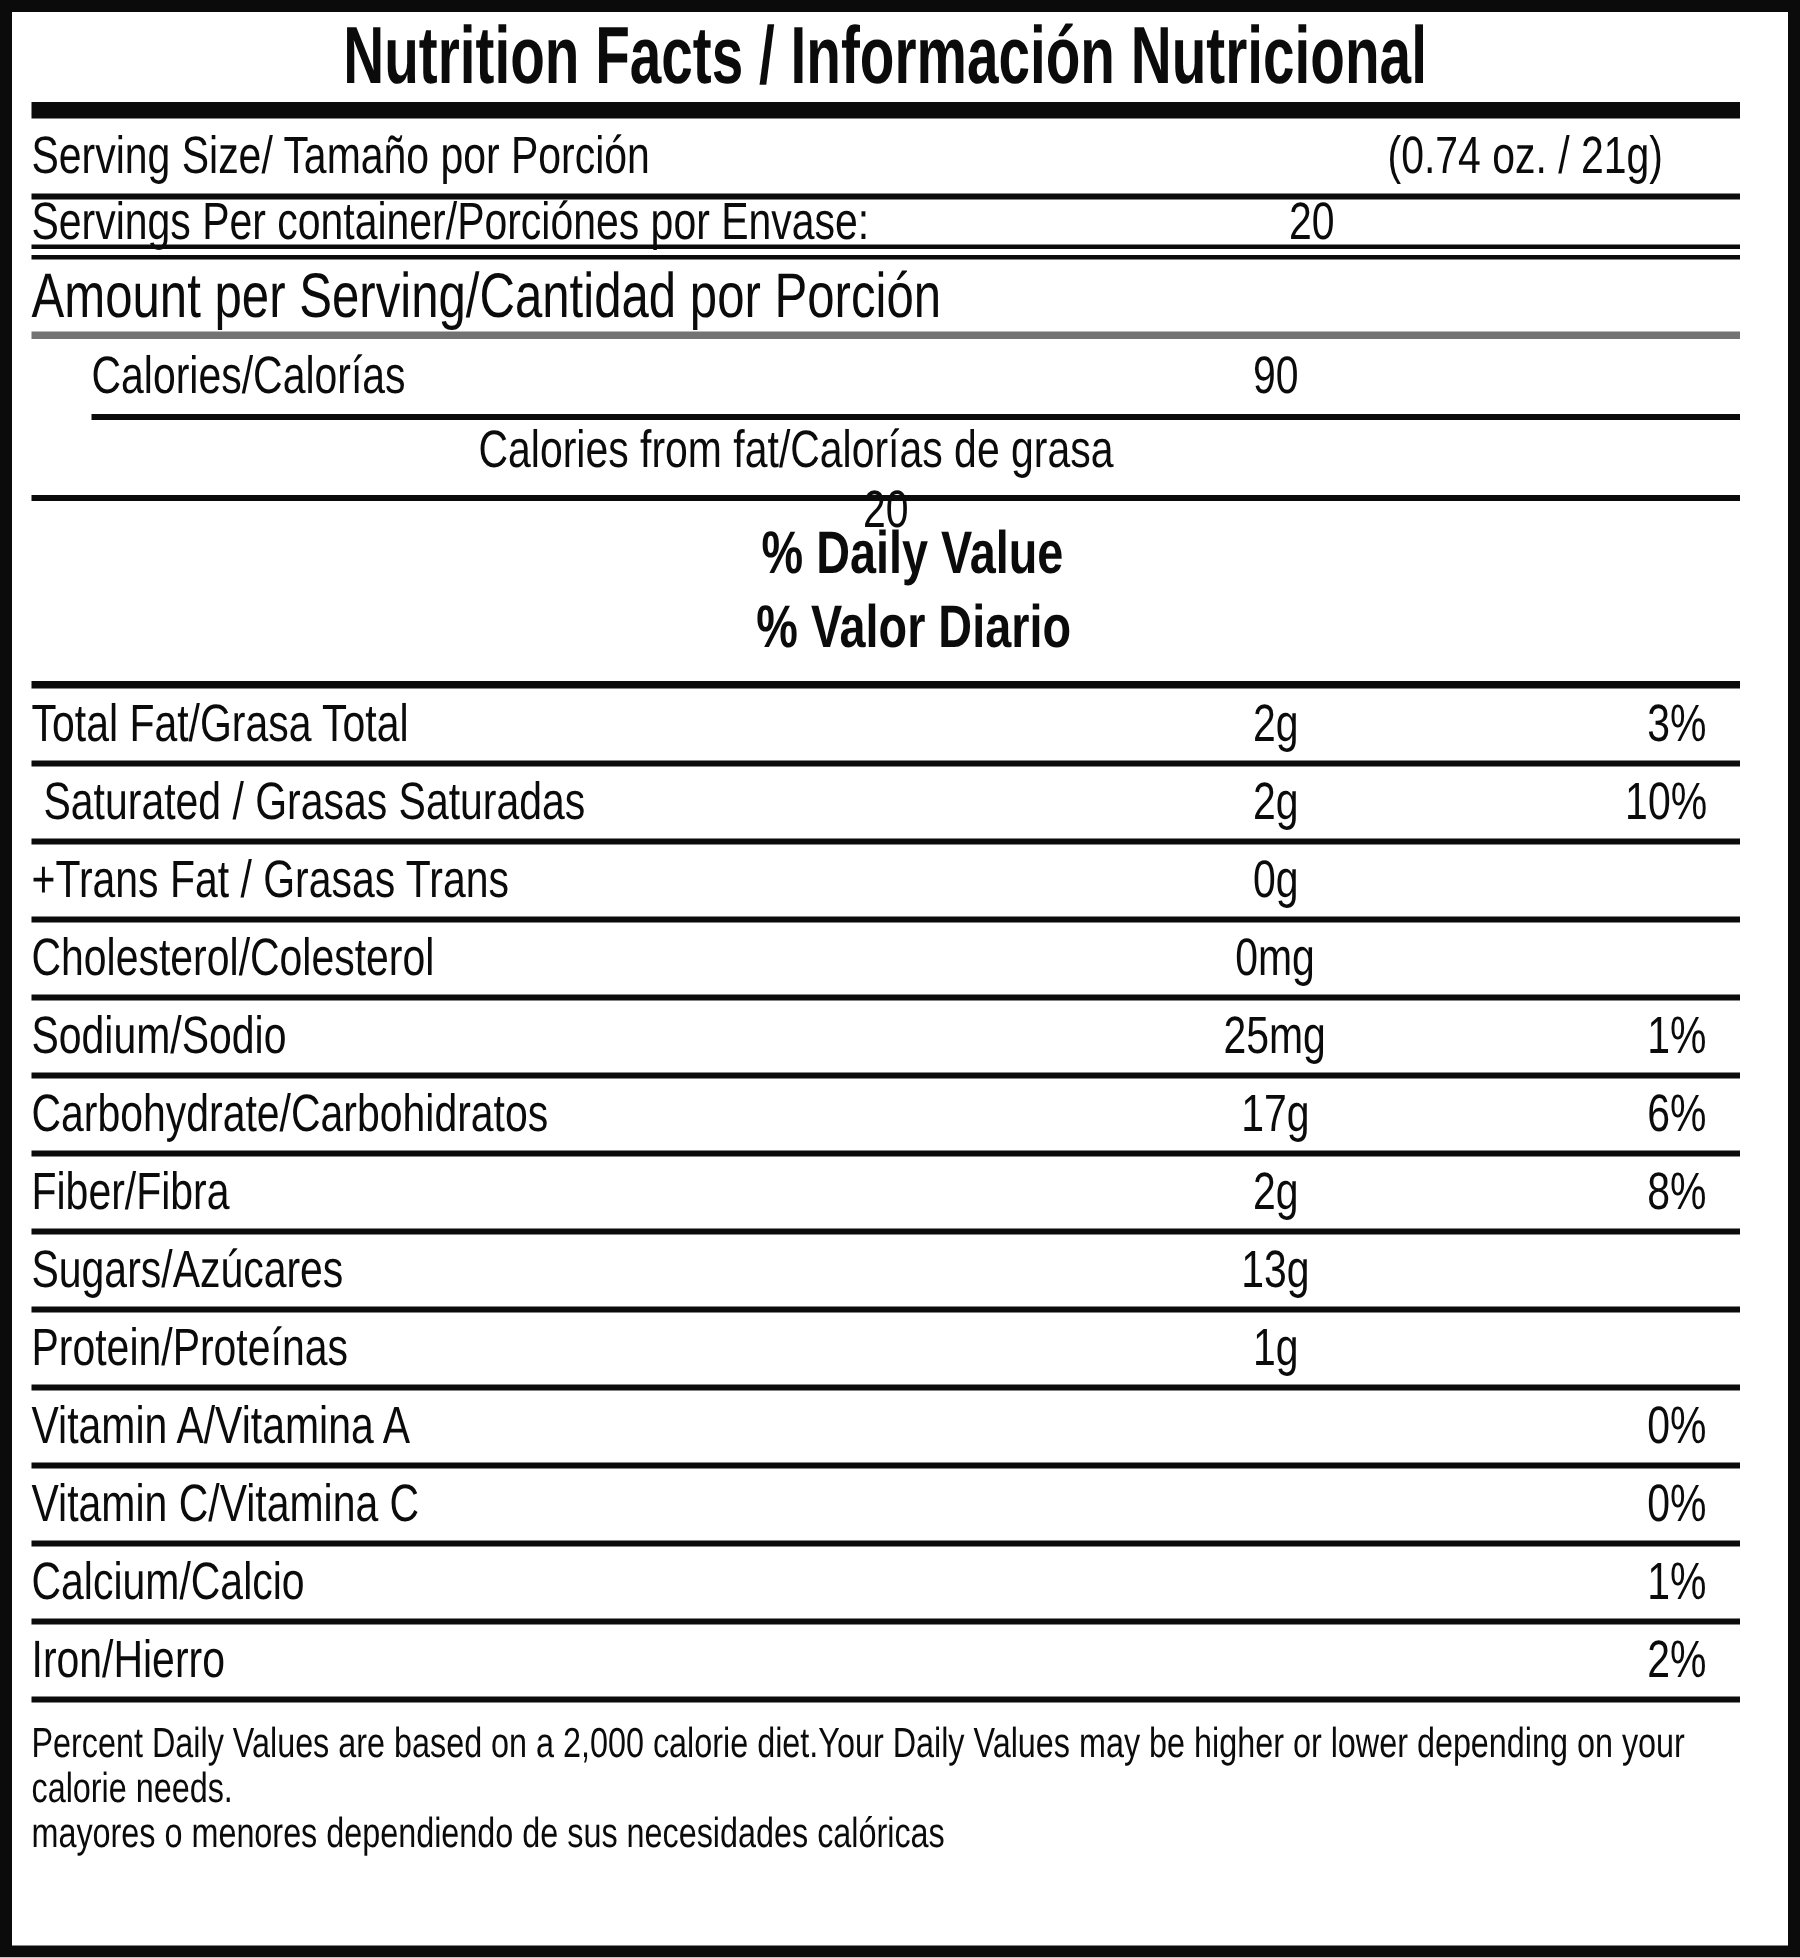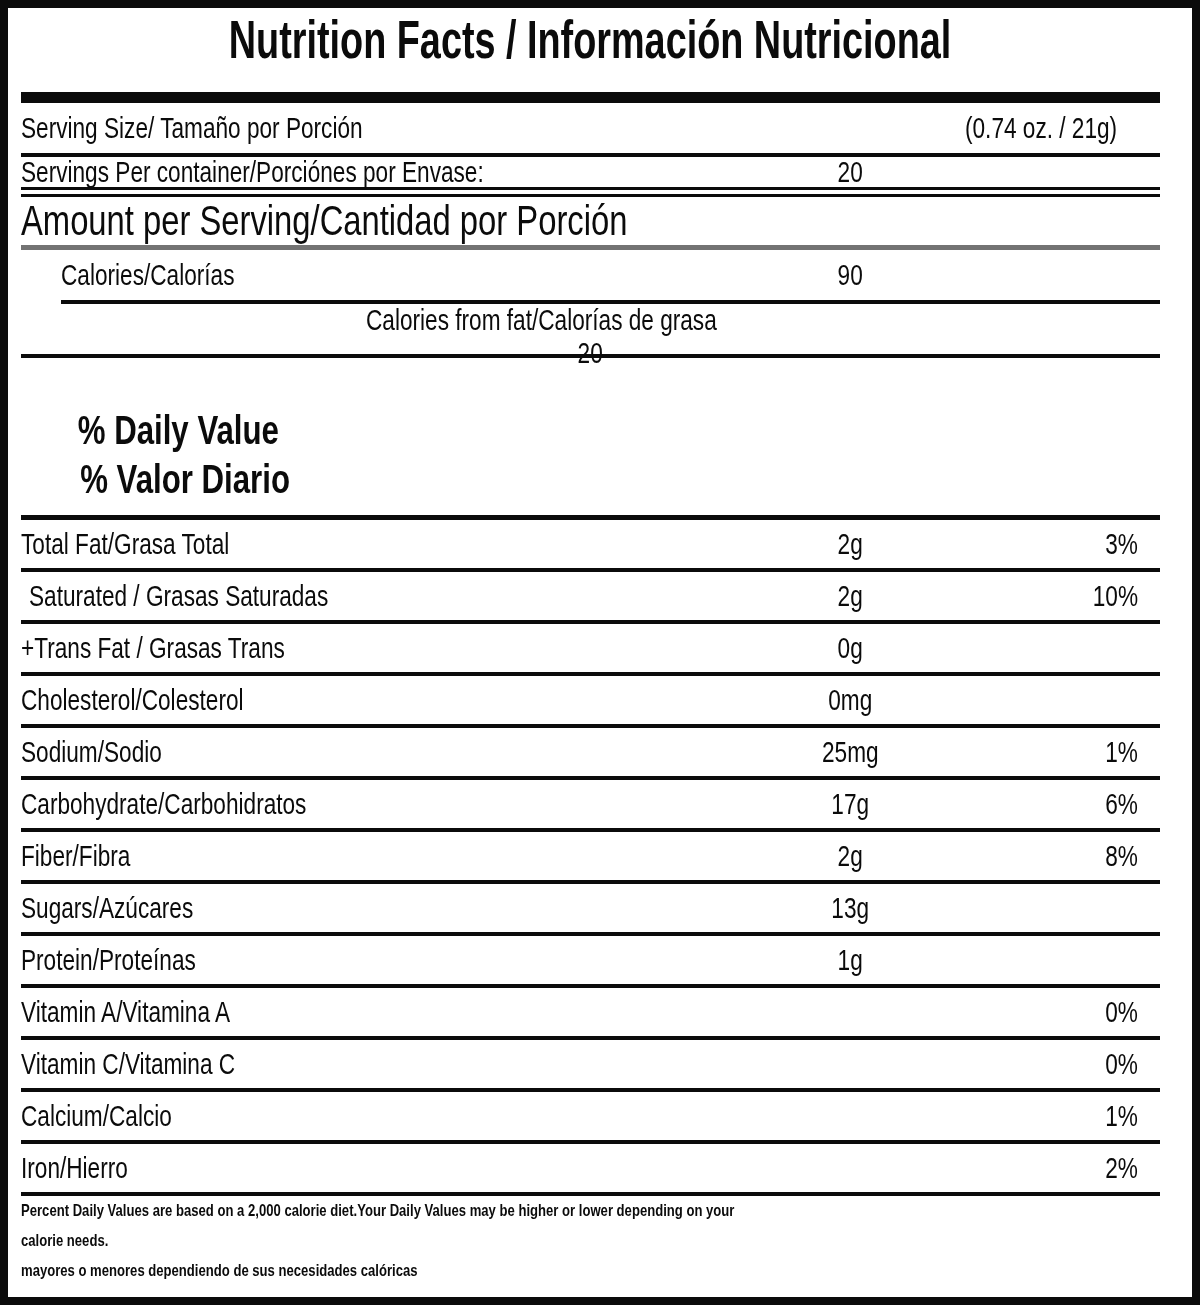--- a/index.html
+++ b/index.html
@@ -21,41 +21,41 @@
     margin-left: 13px;
     width: 1139px;
   }
   
   .c  { display: inline-block; white-space: nowrap; transform: scaleX(0.78); }
   .cl { transform-origin: 0 50%; }
   .ca { transform-origin: 50% 50%; }
   .cp { transform-origin: 100% 50%; }
 
   .title-wrap {
-    height: 84px;
+    height: 60px;
     display: flex;
-    align-items: flex-start;
+    align-items: flex-end;
     justify-content: center;
   }
   .title-text {
     display: inline-block;
     white-space: nowrap;
     font-size: 54px;
     font-weight: bold;
     transform: scaleX(0.70);
     transform-origin: 50% 50%;
   }
   .bar { height: 11px; background: #0b0b0b; }
 
   .row {
     display: flex;
     align-items: center;
     height: 50px;
     border-bottom: 4px solid #0b0b0b;
-    font-size: 29px;
+    font-size: 35px;
   }
   .cell { overflow: visible; }
   .cell.label  { flex: 1; }
   .cell.amount { width: 300px; text-align: center; }
   .cell.pct    { width: 160px; text-align: right; padding-right: 22px; box-sizing: border-box; }
 
   .serving-row .cell.label { flex: 0 0 599px; }
   .serving-row .cell.value { flex: 1; text-align: right; }
 
   .servings-row { border-bottom: none; height: 30px; }
@@ -73,33 +73,32 @@
     font-size: 42px;
   }
 
   .dv-block {
     height: 125px;
     border-bottom: 5px solid #0b0b0b;
     box-sizing: border-box;
     display: flex;
     flex-direction: column;
     justify-content: center;
-    align-items: flex-start;
+    align-items: center;
     padding-right: 22px;
     font-weight: bold;
     font-size: 40px;
-    margin-top: 37px;
   }
   .dv-line { height: 49px; line-height: 49px; }
 
   .nrow { height: 48px; }
 
   .footnote {
-    font-size: 17px;
-    font-weight: bold;
+    margin-top: 12px;
+    font-size: 28px;
   }
   .fline { height: 30px; line-height: 30px; }
   .cf { display: inline-block; white-space: nowrap; transform: scaleX(0.77); transform-origin: 0 50%; }
 </style>
 </head>
 <body>
 
 <div class="label-box">
   <div class="inner">
 

